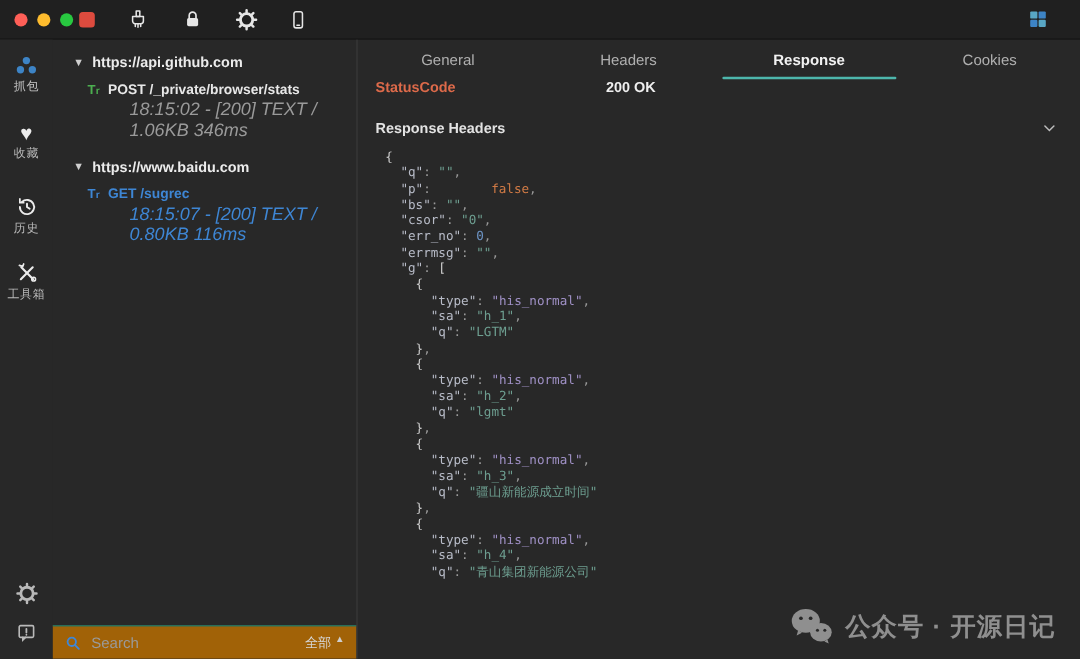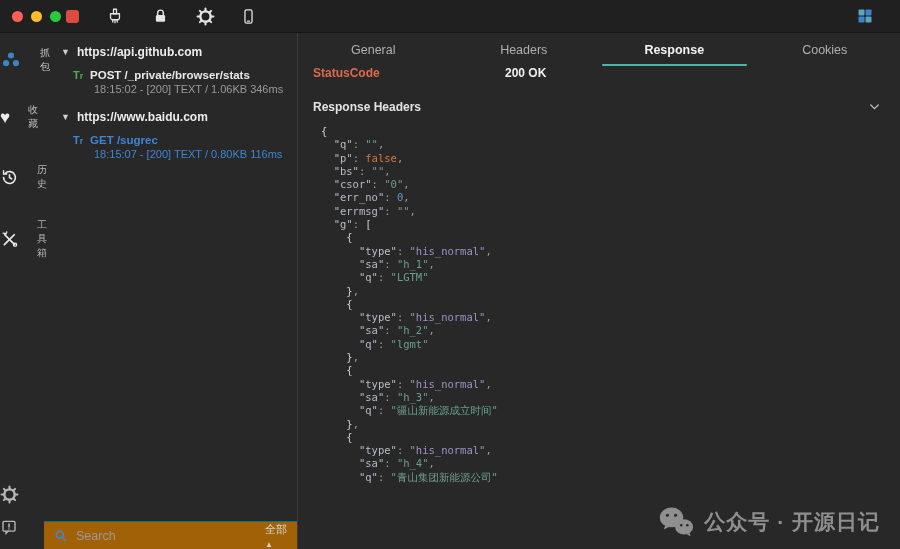--- a/index.html
+++ b/index.html
@@ -14,46 +14,46 @@
   .toolbar { position:absolute; top:0; left:0; right:0; height:33px;
     background:#202020; border-bottom:1px solid #171717; }
   .lights { position:absolute; left:12px; top:11px; display:flex; gap:8px; }
   .light { width:11px; height:11px; border-radius:50%; }
   .stop-btn { position:absolute; left:66px; top:10px; width:13px; height:13px; border-radius:3px; }
   .tb-icon { position:absolute; top:6px; width:20px; height:20px; display:flex; align-items:center; justify-content:center; }
   .grid-icon { position:absolute; right:28px; top:9px; }
 
   
   .rail { position:absolute; top:33px; left:0; width:44px; bottom:0; background:#282828; }
-  .rail-item { position:absolute; left:0; width:44px; display:flex; flex-direction:row; align-items:center; gap:18px; }
+  .rail-item { position:absolute; left:0; width:44px; display:flex; flex-direction:column; align-items:center; gap:1px; }
   .rail-item .lbl { font-size:10px; color:#b9b9b9; letter-spacing:.5px; }
   .rail-item.active .lbl { color:#c7c7c7; }
 
   
   .divider-v { position:absolute; top:33px; bottom:0; left:297px; width:1px; background:#3a3a3a; }
   .listpanel { position:absolute; top:33px; left:44px; width:253px; bottom:28px; overflow:hidden; }
   .group { margin-top:9px; }
   .host-row { display:flex; align-items:center; gap:7px; padding-left:17px; height:20px; cursor:default; }
   .tri { font-size:9px; color:#cfcfcf; }
   .host { font-size:12px; font-weight:700; color:#ececec; }
   .entry { margin:7px 0 12px 29px; cursor:default; }
   .entry .l1 { display:flex; align-items:baseline; gap:7px; }
   .tr-ic { font-weight:700; color:#4caf50; font-size:11px; }
   .tr-ic small { font-size:8.5px; }
   .etitle { font-size:11.5px; font-weight:700; color:#e8e8e8; }
-  .emeta { font-size:11px; color:#9a9a9a; margin-left:21px; margin-top:2px; }
+  .emeta { font-size:15px; color:#9a9a9a; margin-left:35px; margin-top:2px;font-style:italic; }
   .entry.selected .etitle, .entry.selected .emeta, .entry.selected .tr-ic { color:#3e86d4; }
 
   
   .searchbar { position:absolute; left:44px; bottom:0; width:253px; height:28px;
     background:#a16207; border-top:1px solid #0f766e; display:flex; align-items:center; padding:0 10px; }
   .searchbar input { background:transparent; border:none; outline:none; color:#cfcfcf;
     font-size:12.5px; margin-left:8px; width:140px; font-family:"Liberation Sans", sans-serif; }
   .searchbar input::placeholder { color:#9a9a9a; }
-  .filter { margin-left:auto; display:flex; gap:3px; font-size:11px; color:#d6d6d6; cursor:default;flex-direction:column; }
+  .filter { margin-left:auto; display:flex; gap:3px; font-size:11px; color:#d6d6d6; cursor:default; }
   .filter .tri-up { font-size:8px; color:#cfcfcf; }
 
   
   .main { position:absolute; top:33px; left:298px; right:0; bottom:0; display:flex; flex-direction:column; }
   .d-tabs { display:flex; height:33px; }
   .d-tab { flex:1; position:relative; display:flex; align-items:center; justify-content:center;
     font-size:12.5px; color:#b0b0b0; cursor:default; }
   .d-tab.active { color:#f2f2f2; font-weight:600; }
   .d-tab.active::after { content:""; position:absolute; left:2%; right:2%; bottom:0; height:2px; background:#4db6ac; border-radius:1px; }
   .status-row { height:27px; display:flex; padding-left:15px; position:relative; }
@@ -72,21 +72,21 @@
   .b-tab.active { color:#f2f2f2; font-weight:600; }
   .b-tab.active::after { content:""; position:absolute; left:4%; right:4%; bottom:0; height:2px; background:#4db6ac; border-radius:1px; }
 
   
   .code { flex:1; overflow:hidden; padding:5px 0 0 23px;
     font-family:"DejaVu Sans Mono", monospace; font-size:10.5px; line-height:13.3px; }
   .jline { white-space:pre; }
   .tk-k  { color:#b8bcc8; }
   .tk-s  { color:#6d9e90; }
   .tk-sp { color:#a091c6; }
-  .tk-b  { color:#d07a45; }
+  .tk-b  { color:#d07a45;margin-left:44px; }
   .tk-n  { color:#6d95c6; }
   .tk-p  { color:#9a9a9a; }
   .tk-br { color:#cfcfcf; }
 
   
   .watermark { position:absolute; right:20px; bottom:12px; display:flex; align-items:center; gap:10px;
     color:#8f8f8f; font-size:21px; font-weight:600; letter-spacing:1px; }
 </style>
 </head>
 <body>

